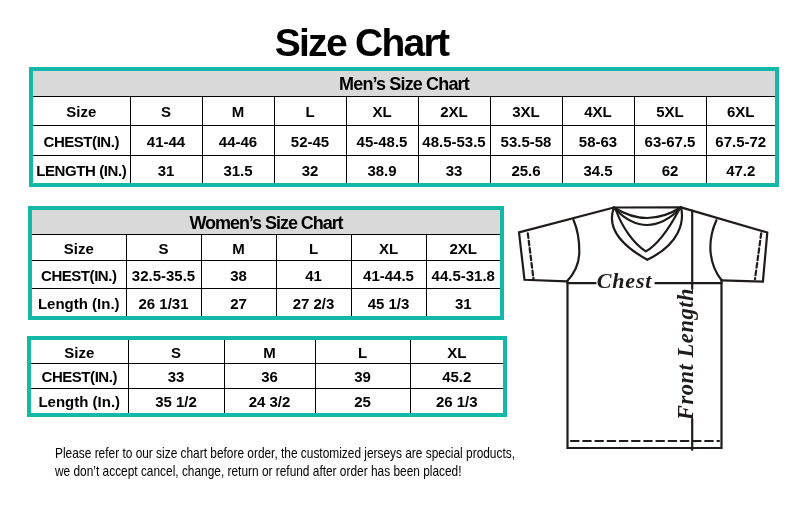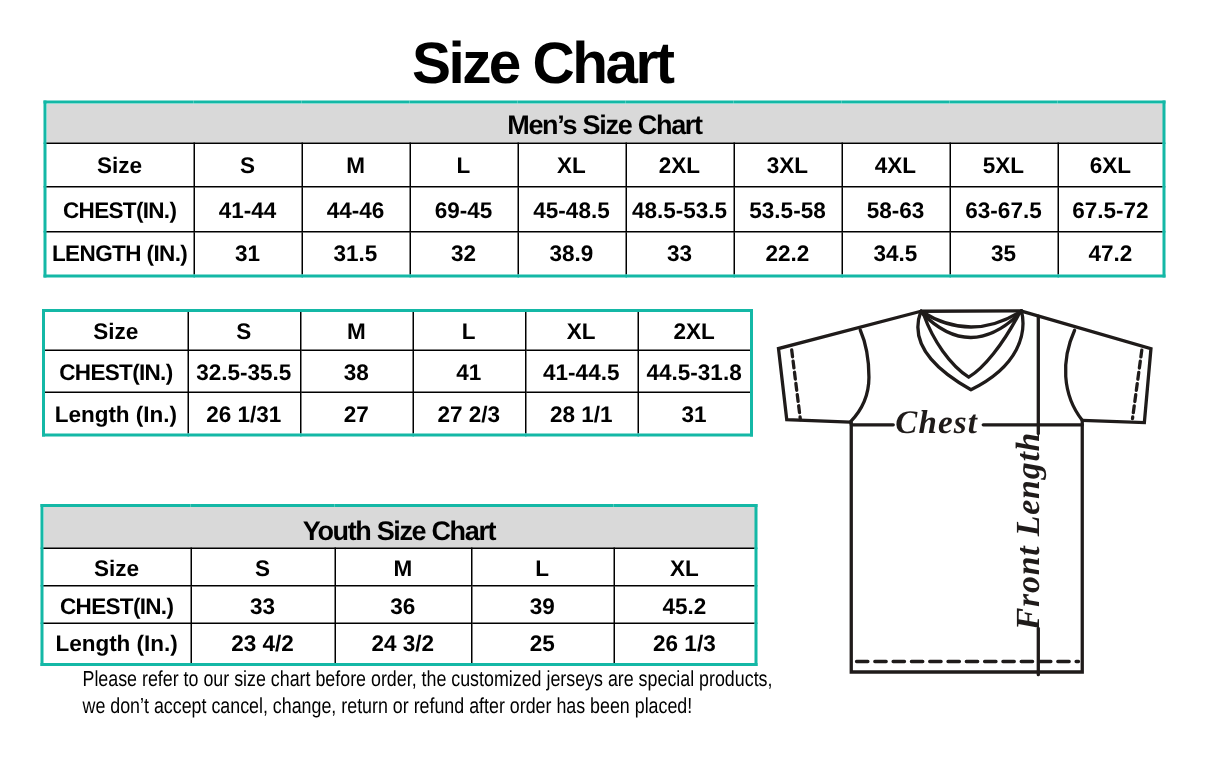--- a/index.html
+++ b/index.html
@@ -2,21 +2,21 @@
 <html><head>
 <meta charset="utf-8">
 <style>
   html,body{margin:0;padding:0;background:#ffffff;}
   #page{position:relative;width:805px;height:512px;background:#ffffff;overflow:hidden;
         font-family:"Liberation Sans", sans-serif;color:#000;}
   table{border-collapse:collapse;table-layout:fixed;position:absolute;}
   td{border:1px solid #000;text-align:center;vertical-align:middle;
      font-weight:bold;font-size:15px;padding:2px 0 0 0;overflow:hidden;white-space:nowrap;}
   .hdr{background:#d9d9d9;font-size:18px;padding-top:3px;}
-  .outer{border:2px solid #14b8a6;}
+  .outer{border:4px solid #14b8a6;}
 </style>
 </head>
 <body>
 <div id="page">
 
   <div style="position:absolute;left:10px;top:21px;width:703px;text-align:center;
        font-size:39px;font-weight:bold;letter-spacing:-1.7px;">Size Chart</div>
 
   <table class="outer" style="left:29px;top:67px;">
     <colgroup>
@@ -44,53 +44,56 @@
           <td>2XL</td>
           <td>3XL</td>
           <td>4XL</td>
           <td>5XL</td>
           <td>6XL</td>
         </tr>
     <tr style="height:30px">
           <td style="letter-spacing:-0.45px">CHEST(IN.)</td>
           <td>41-44</td>
           <td>44-46</td>
-          <td>69-45</td>
+          <td>52-45</td>
           <td>45-48.5</td>
           <td>48.5-53.5</td>
           <td>53.5-58</td>
           <td>58-63</td>
           <td>63-67.5</td>
           <td>67.5-72</td>
         </tr>
     <tr style="height:30px">
           <td style="letter-spacing:-0.4px">LENGTH (IN.)</td>
           <td>31</td>
           <td>31.5</td>
           <td>32</td>
           <td>38.9</td>
           <td>33</td>
-          <td>22.2</td>
+          <td>25.6</td>
           <td>34.5</td>
-          <td>35</td>
+          <td>62</td>
           <td>47.2</td>
         </tr>
   </tbody>
     </table>
 
   <table class="outer" style="left:28px;top:206px;">
     <colgroup>
       <col style="width:96px">
         <col style="width:75px">
         <col style="width:75px">
       <col style="width:75px">
         <col style="width:75px">
         <col style="width:76px">
     </colgroup>
     <tbody>
+        <tr style="height:25px">
+          <td colspan="6" class="hdr" style="letter-spacing:-1.05px">Women’s Size Chart</td>
+        </tr>
     <tr style="height:26px">
           <td>Size</td>
           <td>S</td>
           <td>M</td>
           <td>L</td>
           <td>XL</td>
           <td>2XL</td>
         </tr>
     <tr style="height:28px">
           <td style="letter-spacing:-0.45px">CHEST(IN.)</td>
@@ -98,55 +101,52 @@
           <td>38</td>
           <td>41</td>
           <td>41-44.5</td>
           <td>44.5-31.8</td>
         </tr>
     <tr style="height:29px">
           <td>Length (In.)</td>
           <td>26 1/31</td>
           <td>27</td>
           <td>27 2/3</td>
-          <td>28 1/1</td>
+          <td>45 1/3</td>
           <td>31</td>
         </tr>
   </tbody>
     </table>
 
   <table class="outer" style="left:27px;top:336px;">
     <colgroup>
       <col style="width:99px">
         <col style="width:96px">
         <col style="width:91px">
       <col style="width:95px">
         <col style="width:95px">
     </colgroup>
     <tbody>
-        <tr style="height:25px">
-          <td colspan="5" class="hdr" style="letter-spacing:-0.9px;padding-top:6px">Youth Size Chart</td>
-        </tr>
     <tr style="height:25px">
           <td>Size</td>
           <td>S</td>
           <td>M</td>
           <td>L</td>
           <td>XL</td>
         </tr>
     <tr style="height:25px">
           <td style="letter-spacing:-0.45px">CHEST(IN.)</td>
           <td>33</td>
           <td>36</td>
           <td>39</td>
           <td>45.2</td>
         </tr>
     <tr style="height:27px">
           <td>Length (In.)</td>
-          <td>23 4/2</td>
+          <td>35 1/2</td>
           <td>24 3/2</td>
           <td>25</td>
           <td>26 1/3</td>
         </tr>
   </tbody>
     </table>
 
   <div style="position:absolute;left:55px;top:444px;font-size:14.5px;line-height:18px;
        transform:scaleX(0.82);transform-origin:left top;white-space:nowrap;">
     Please refer to our size chart before order, the customized jerseys are special products,<br>

